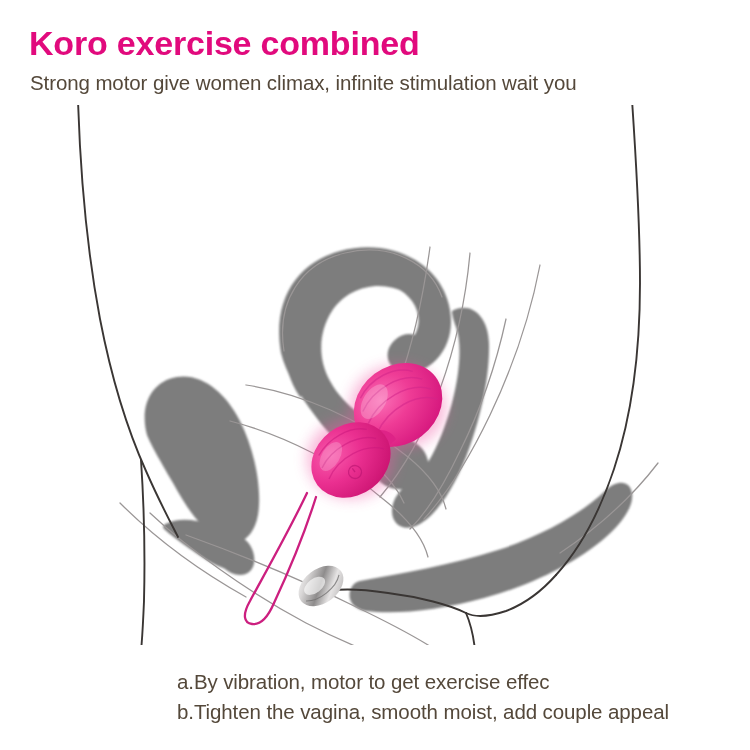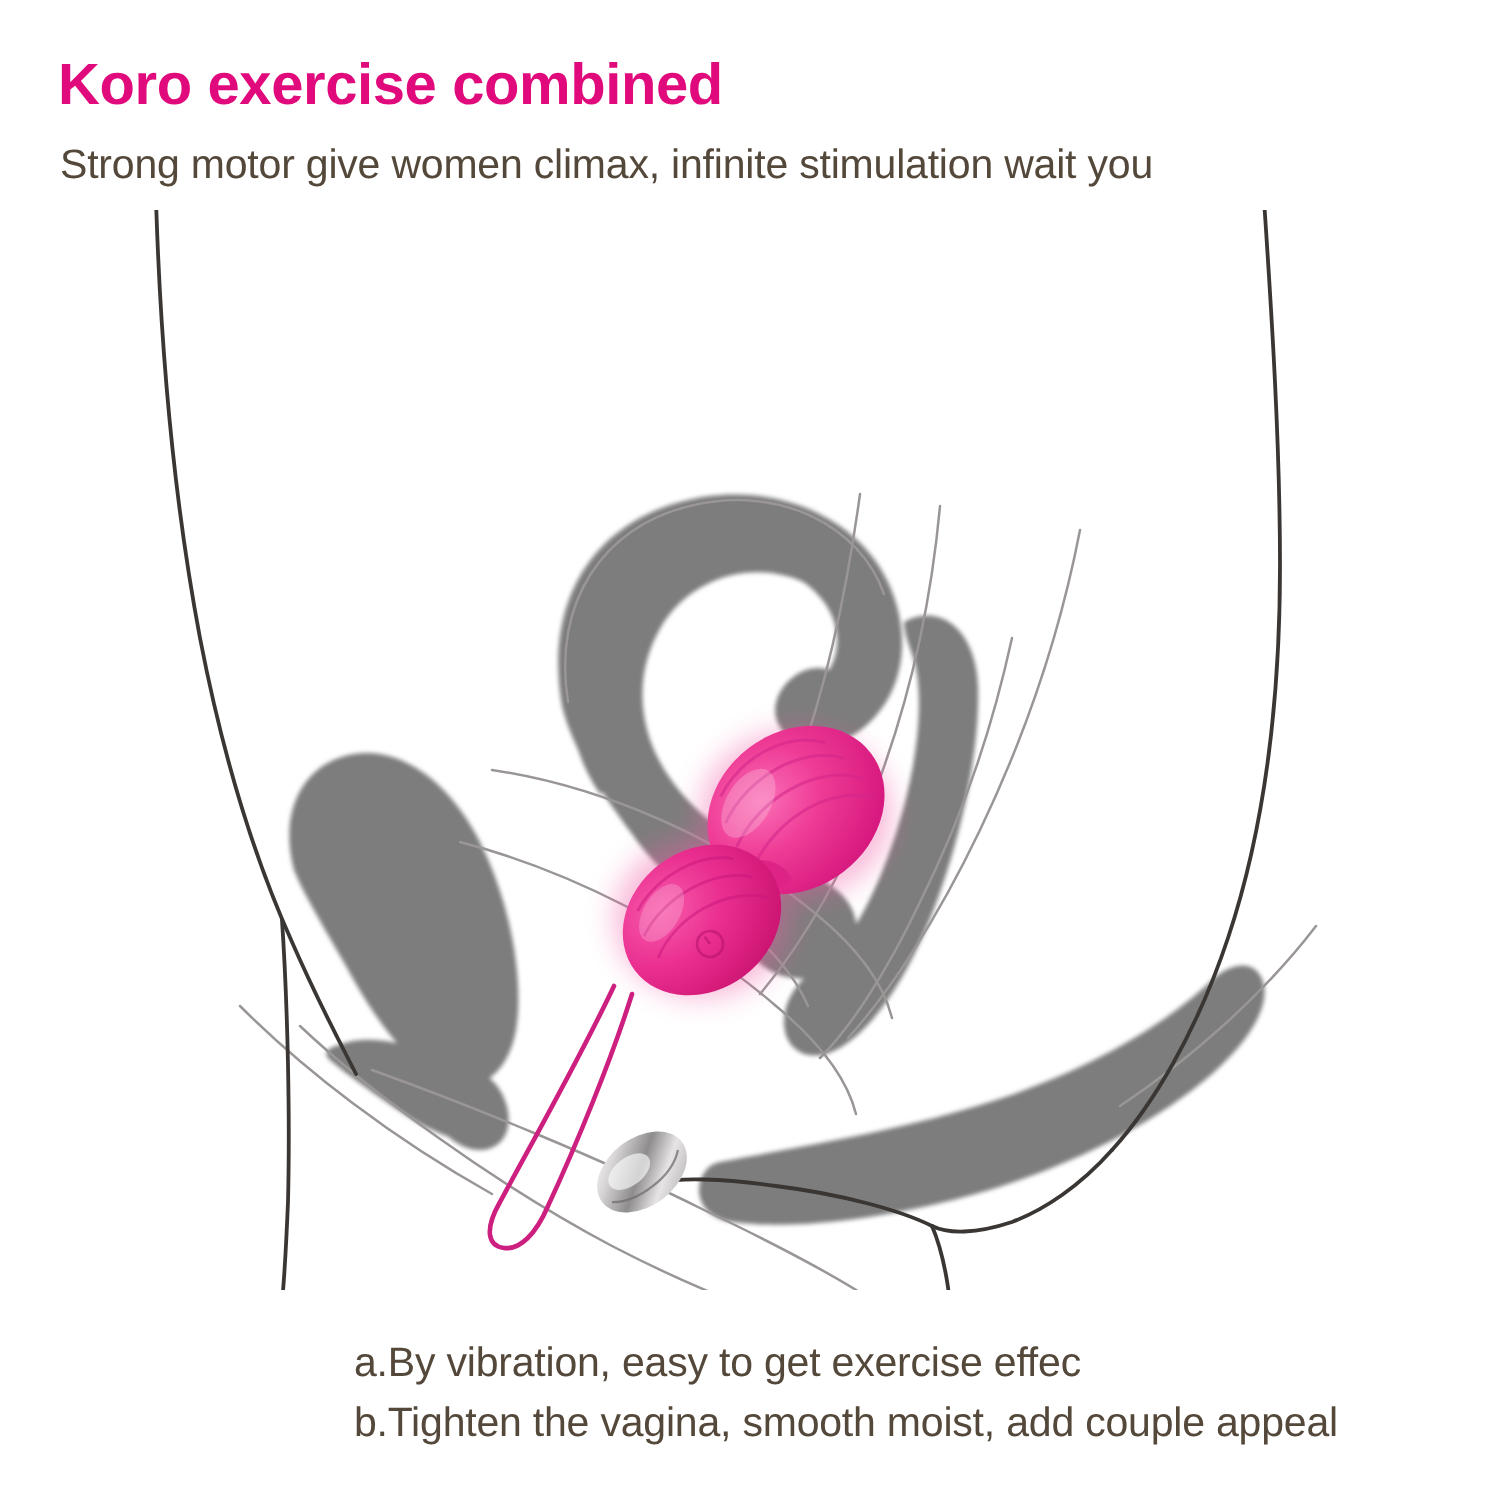--- a/index.html
+++ b/index.html
@@ -25,21 +25,21 @@
     left: 0;
     top: 0;
     width: 750px;
     padding: 0;
   }
   #title {
     position: absolute;
     left: 29px;
     top: 24px;
     margin: 0;
-    font-size: 29px;
+    font-size: 34px;
     line-height: 38px;
     font-weight: 700;
     letter-spacing: -0.2px;
     color: #e10a7d;
     white-space: nowrap;
   }
   #subtitle {
     position: absolute;
     left: 30px;
     top: 70px;
@@ -299,17 +299,17 @@
                    C 260 520, 268 512, 274 498
                    C 288 468, 306 424, 316 392"></path>
         </g>
 
       </g>
 
     </svg>
   </div>
 
   <div id="footer">
-    <p class="bullet" id="bullet-0">a.By vibration, easy to get exercise effec</p>
+    <p class="bullet" id="bullet-0">a.By vibration, motor to get exercise effec</p>
     <p class="bullet" id="bullet-1">b.Tighten the vagina, smooth moist, add couple appeal</p>
   </div>
 
 </div>
 
 </body></html>

